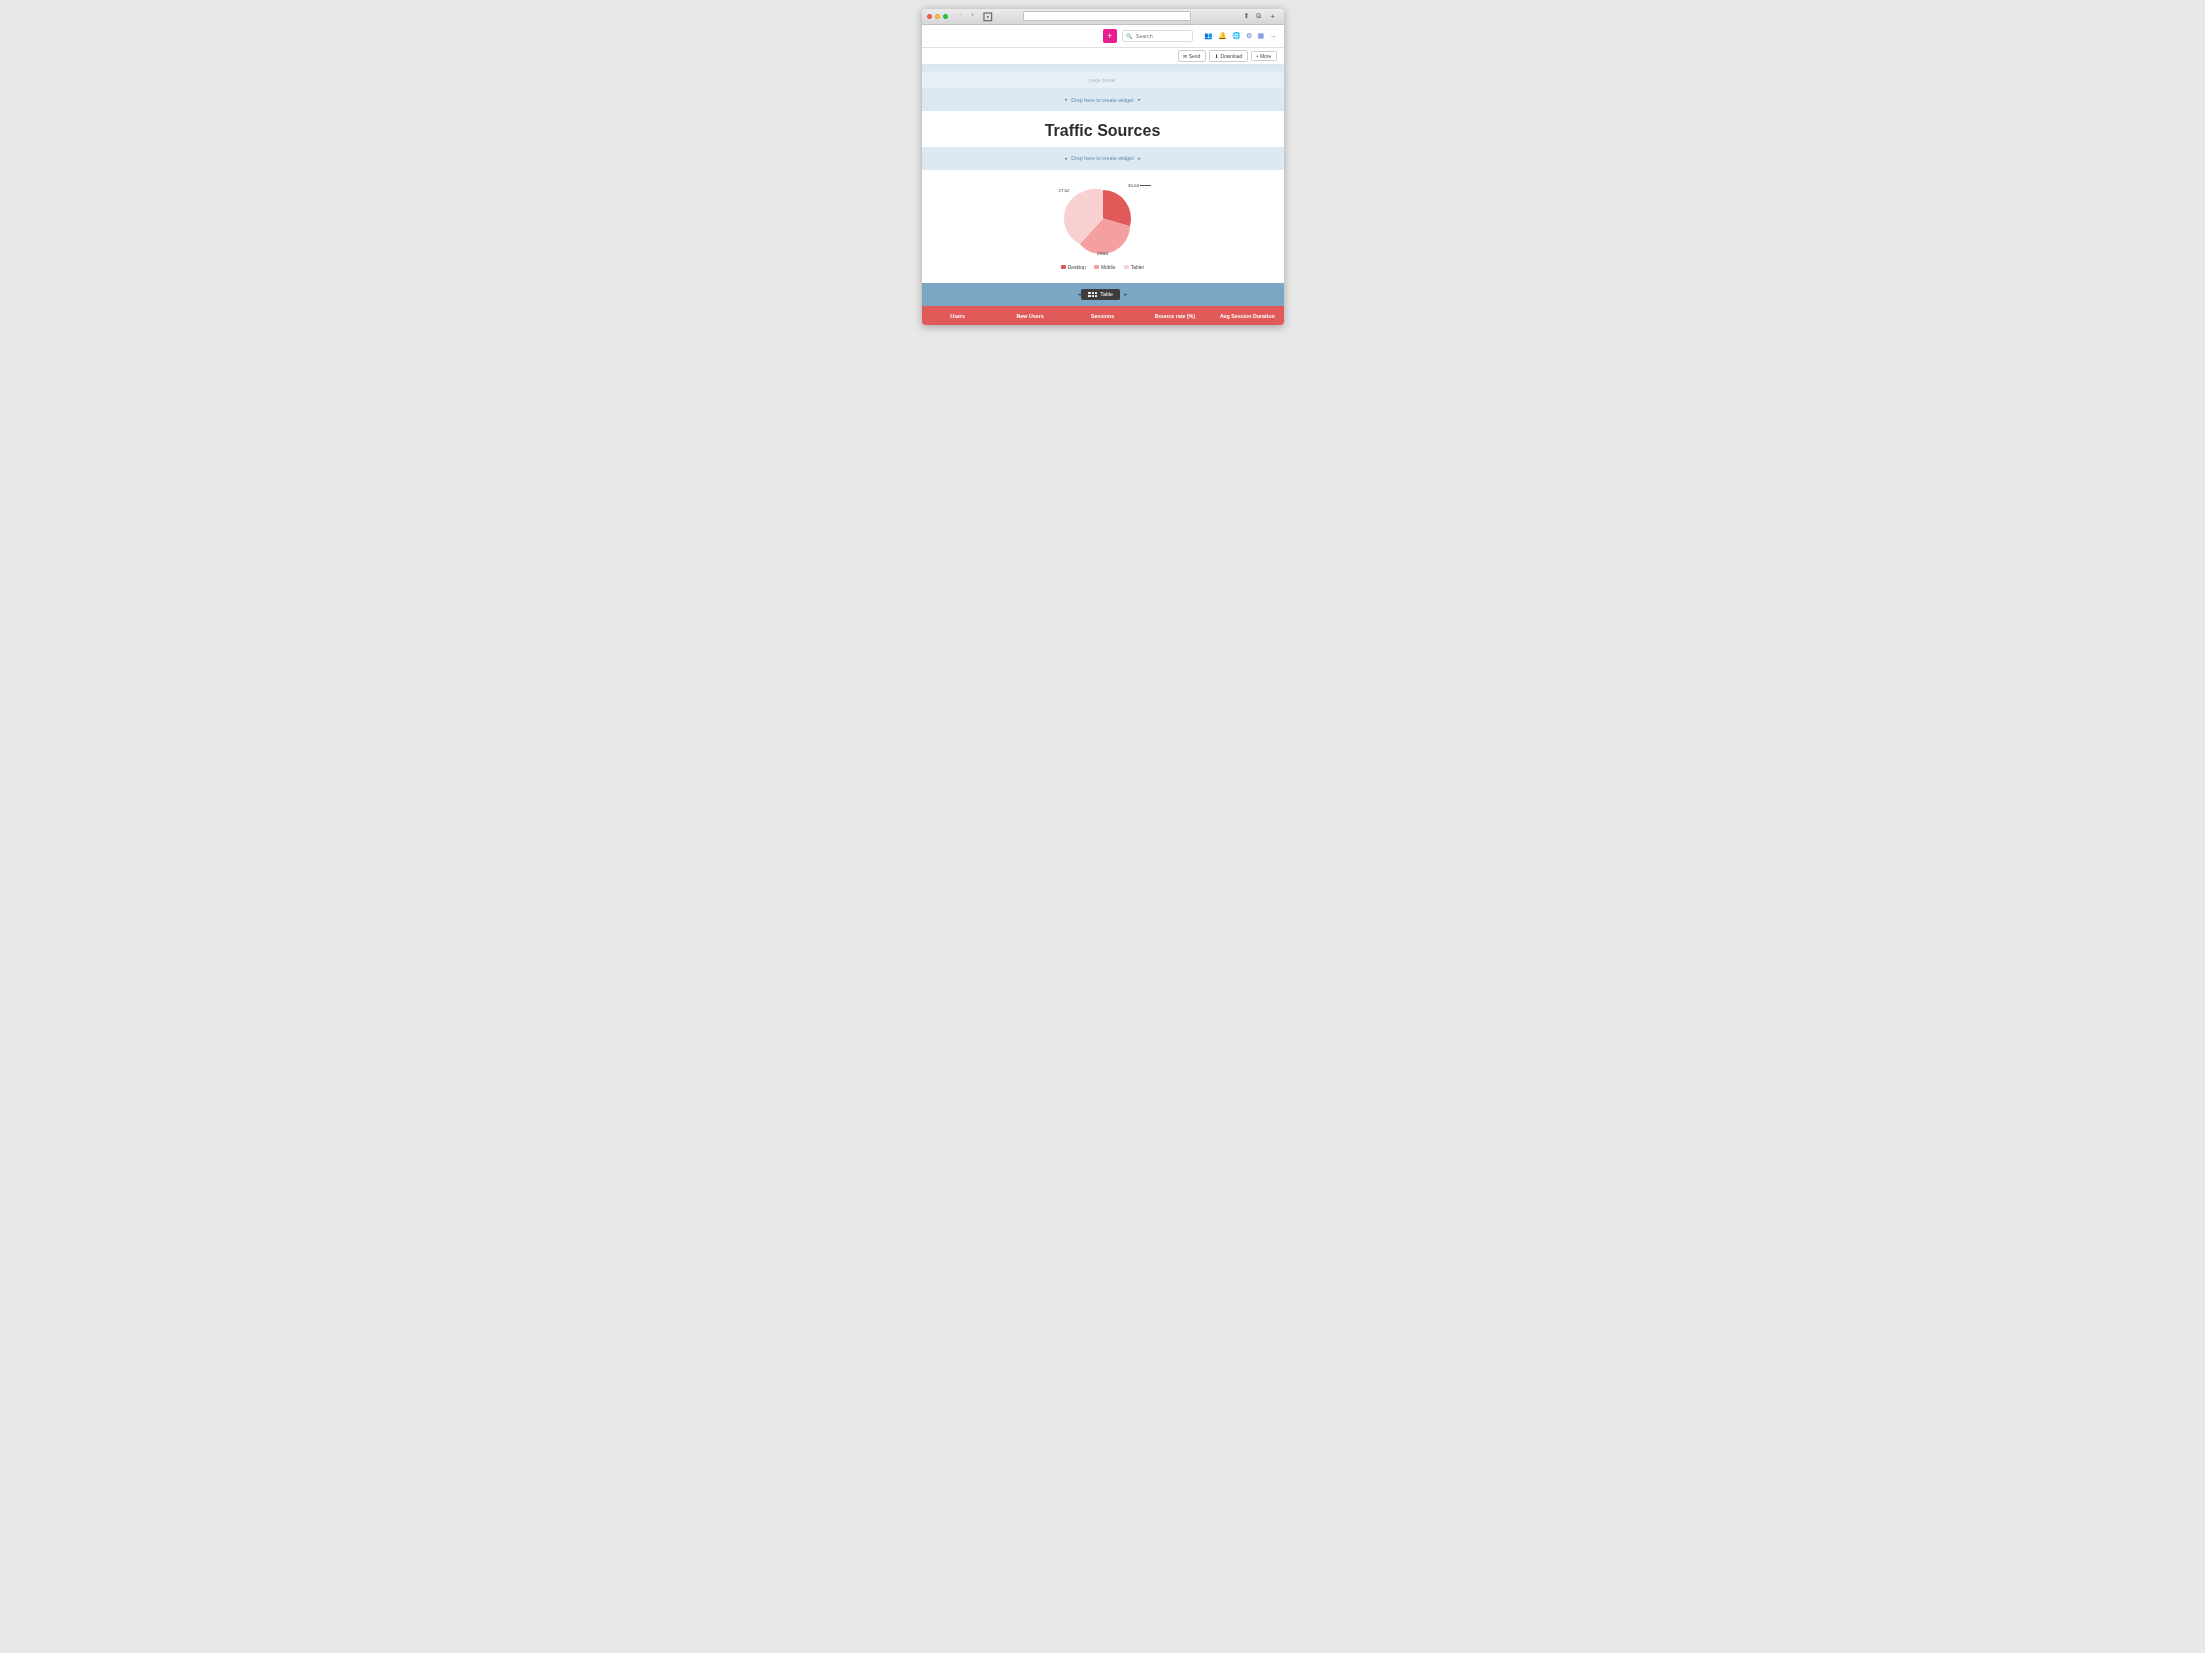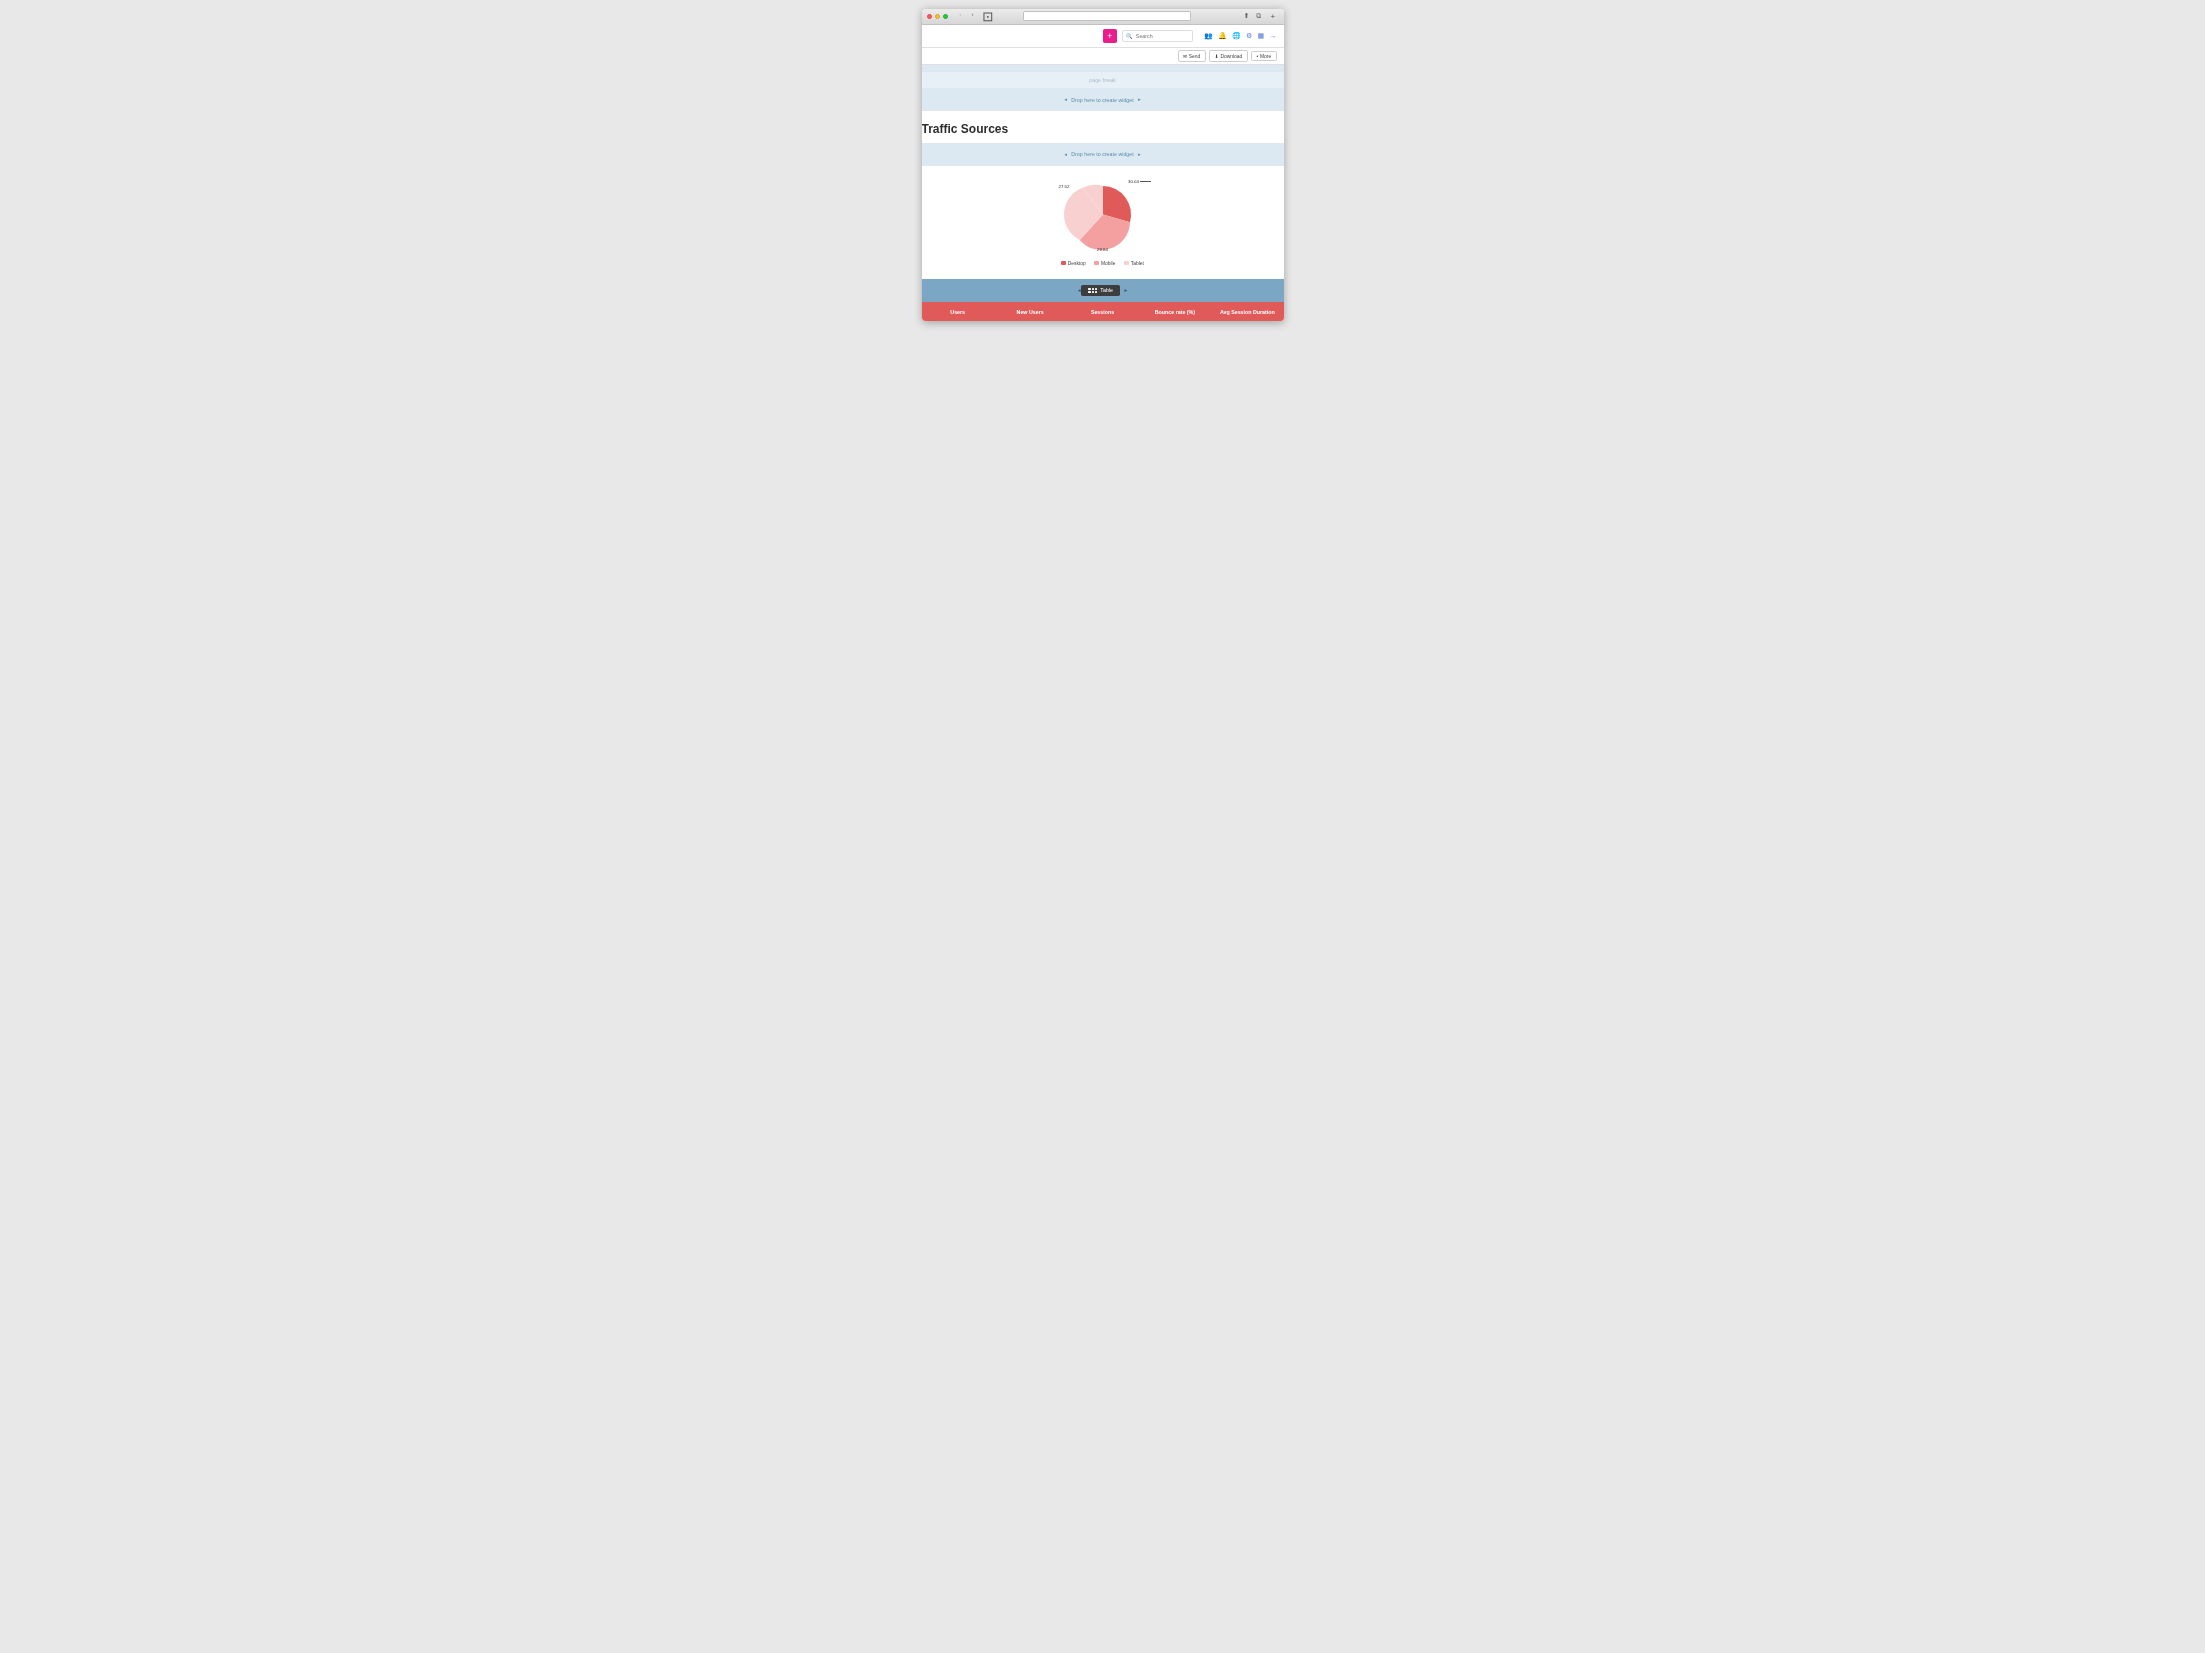--- a/index.html
+++ b/index.html
@@ -226,23 +226,23 @@
       align-items: center;
       justify-content: center;
       color: #5b8fa8;
       font-size: 5.3px;
       cursor: pointer;
     }
     .drop-arrow { margin: 0 3.5px; font-size: 4.4px; }
 
     
     .section-title {
-      text-align: left;
+      text-align: center;
       padding: 10.6px 0 7px;
-      font-size: 12px;
+      font-size: 16px;
       font-weight: 700;
       color: #2d2d2d;
     }
 
     
     .chart-area {
       display: flex;
       flex-direction: column;
       align-items: center;
       padding: 8.8px 0 13.2px;

